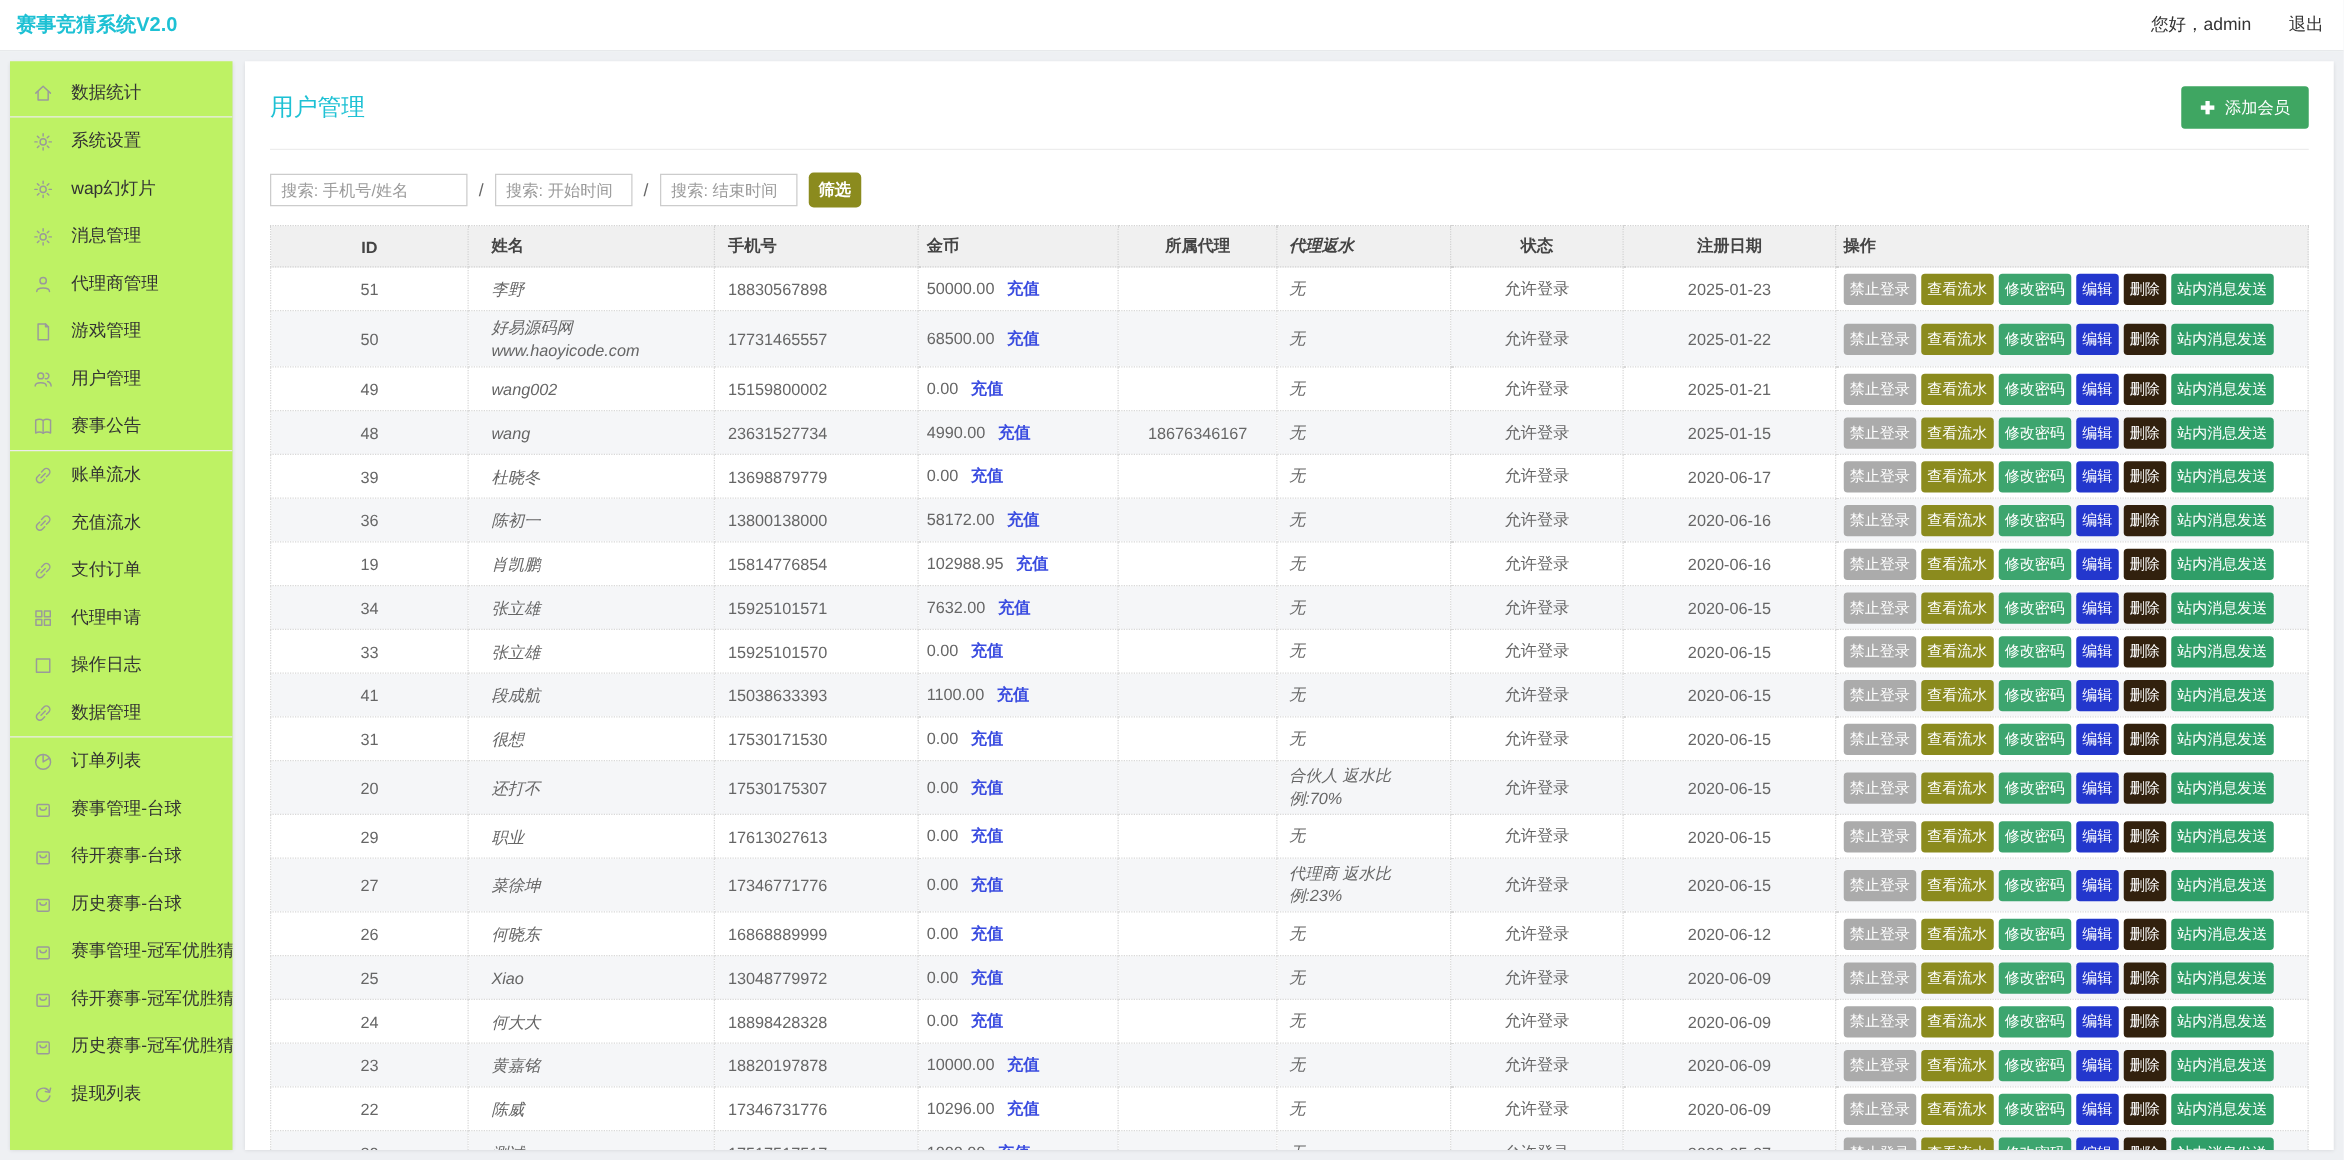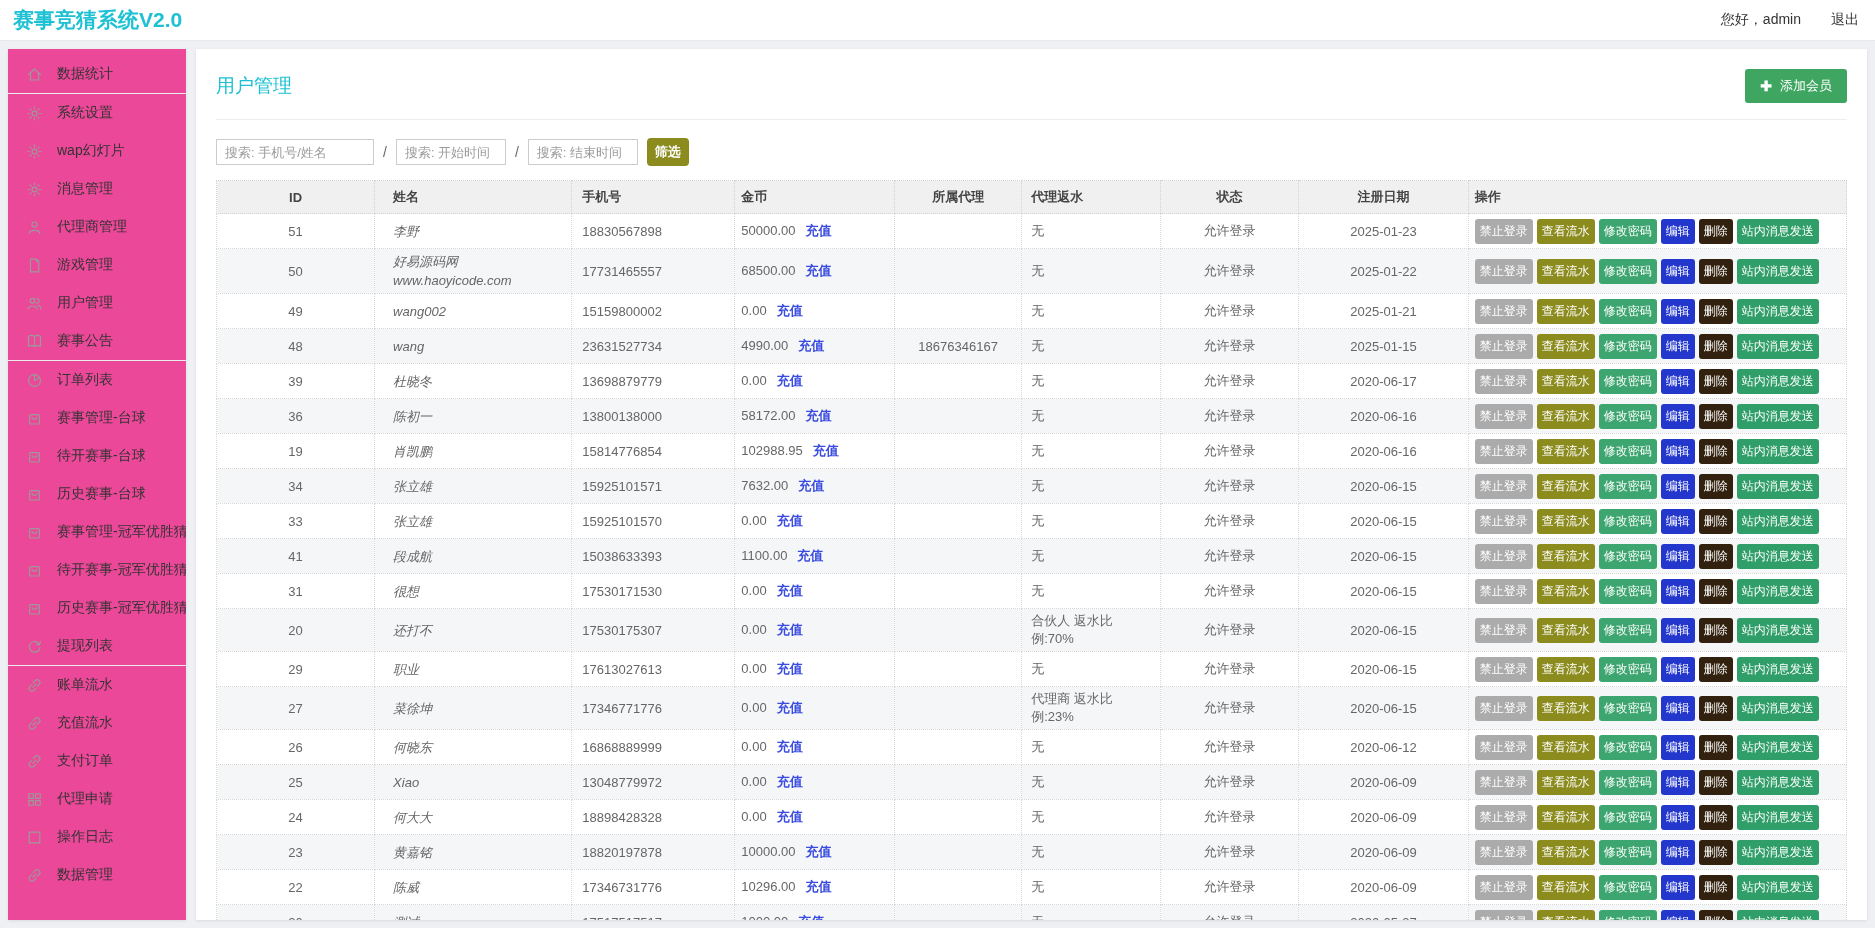--- a/index.html
+++ b/index.html
@@ -1,29 +1,29 @@
 <!DOCTYPE html>
 <html><head>
 <meta charset="utf-8">
 <style>
   * { box-sizing: border-box; margin: 0; padding: 0; }
   html,body { width:1875px; height:928px; overflow:hidden; }
   body { font-family:"Liberation Sans","DejaVu Sans",sans-serif; background:#eef0f3; color:#333; }
 
   
   .topbar { height:41px; background:#fff; border-bottom:1px solid #e7e9eb; display:flex; align-items:center; justify-content:space-between; padding:0 16px 0 13px; }
-  .brand { font-size:21px; font-weight:bold; }
+  .brand { font-size:16px; font-weight:bold; }
   .topbar-right { display:flex; align-items:center; gap:30px; font-size:14px; color:#333; }
   .logout { cursor:pointer; text-decoration:none; color:#333; }
 
   
   .layout { display:flex; gap:10px; padding:8px; height:887px; align-items:stretch; }
 
   
-  .sidebar { width:178px; flex:none; background:#ec4899; box-shadow:0 1px 3px rgba(0,0,0,.09); padding-top:6px; overflow:hidden; }
+  .sidebar { width:178px; flex:none; background:#bef264; box-shadow:0 1px 3px rgba(0,0,0,.09); padding-top:6px; overflow:hidden; }
   .group + .group { border-top:1px solid #ececec; }
   .side-item { height:38px; display:flex; align-items:center; gap:14px; padding:0 8px 0 18px; font-size:14px; color:#333; cursor:pointer; white-space:nowrap; }
   .side-item .icn { width:17px; height:17px; flex:none; display:inline-flex; }
   .side-item .icn svg { width:17px; height:17px; }
 
   
   .card { flex:1; background:#fff; box-shadow:0 1px 3px rgba(0,0,0,.09); padding:0 20px; overflow:hidden; position:relative; }
   .card-head { padding-top:20px; display:flex; align-items:center; justify-content:space-between; }
   .card-head h1 { font-size:19px; font-weight:400; }
   .add-btn { border:none; color:#fff; font-size:13px; padding:8px 15px; border-radius:3px; display:flex; align-items:center; gap:8px; cursor:pointer; }
@@ -40,21 +40,21 @@
 
   
   table { width:100%; border-collapse:collapse; table-layout:fixed; font-size:13px; }
   th { background:#f0f0f0; border:1px dotted #d2d2d2; color:#444; font-weight:bold; height:33px; padding:0 6px; }
   td { border:1px dotted #d8d8d8; color:#666; height:35px; padding:3px 6px; overflow:hidden; }
   tbody tr:nth-child(even) { background:#f5f6f8; }
   .ac { text-align:center; }
   .al { text-align:left; }
   td.c-name, th.c-name { padding-left:18px; }
   td.c-phone, th.c-phone { padding-left:10px; }
-  td.c-rebate, th.c-rebate { padding-left:9px; }
+  td.c-rebate, th.c-rebate { padding-left:9px;font-style:italic; }
   .name-l2 { line-height:19px;font-style:italic; }
   .recharge { margin-left:10px; font-weight:bold; text-decoration:none; cursor:pointer; }
   .act-btn { border:none; color:#fff; font-size:12px; padding:4px 5px; margin:1px 4px 1px 0; border-radius:3px; cursor:pointer; white-space:nowrap; }
 </style>
 </head>
 <body>
 
 <header class="topbar">
   <div class="brand" style="color: rgb(30, 193, 212);">赛事竞猜系统V2.0</div>
   <div class="topbar-right">
@@ -140,94 +140,20 @@
               <path d="M8 3.2 V12.8"></path>
             </svg>
           </span>
           <span>赛事公告</span>
         </div>
       </div>
       <div class="group">
         <div class="side-item">
           <span class="icn">
             <svg viewBox="0 0 16 16" fill="none" stroke="#9a9a9a" stroke-width="1.1" stroke-linecap="round" stroke-linejoin="round">
-              <circle cx="8" cy="8" r="5.6"></circle>
-              <path d="M8 8 V2.4 M8 8 L12.8 5.2"></path>
-            </svg>
-          </span>
-          <span>订单列表</span>
-        </div>
-        <div class="side-item">
-          <span class="icn">
-            <svg viewBox="0 0 16 16" fill="none" stroke="#9a9a9a" stroke-width="1.1" stroke-linecap="round" stroke-linejoin="round">
-              <rect x="3.4" y="4.4" width="9.2" height="8.8" rx="1"></rect>
-              <path d="M5.6 6.8 C5.6 9.3 10.4 9.3 10.4 6.8"></path>
-            </svg>
-          </span>
-          <span>赛事管理-台球</span>
-        </div>
-        <div class="side-item">
-          <span class="icn">
-            <svg viewBox="0 0 16 16" fill="none" stroke="#9a9a9a" stroke-width="1.1" stroke-linecap="round" stroke-linejoin="round">
-              <rect x="3.4" y="4.4" width="9.2" height="8.8" rx="1"></rect>
-              <path d="M5.6 6.8 C5.6 9.3 10.4 9.3 10.4 6.8"></path>
-            </svg>
-          </span>
-          <span>待开赛事-台球</span>
-        </div>
-        <div class="side-item">
-          <span class="icn">
-            <svg viewBox="0 0 16 16" fill="none" stroke="#9a9a9a" stroke-width="1.1" stroke-linecap="round" stroke-linejoin="round">
-              <rect x="3.4" y="4.4" width="9.2" height="8.8" rx="1"></rect>
-              <path d="M5.6 6.8 C5.6 9.3 10.4 9.3 10.4 6.8"></path>
-            </svg>
-          </span>
-          <span>历史赛事-台球</span>
-        </div>
-        <div class="side-item">
-          <span class="icn">
-            <svg viewBox="0 0 16 16" fill="none" stroke="#9a9a9a" stroke-width="1.1" stroke-linecap="round" stroke-linejoin="round">
-              <rect x="3.4" y="4.4" width="9.2" height="8.8" rx="1"></rect>
-              <path d="M5.6 6.8 C5.6 9.3 10.4 9.3 10.4 6.8"></path>
-            </svg>
-          </span>
-          <span>赛事管理-冠军优胜猜</span>
-        </div>
-        <div class="side-item">
-          <span class="icn">
-            <svg viewBox="0 0 16 16" fill="none" stroke="#9a9a9a" stroke-width="1.1" stroke-linecap="round" stroke-linejoin="round">
-              <rect x="3.4" y="4.4" width="9.2" height="8.8" rx="1"></rect>
-              <path d="M5.6 6.8 C5.6 9.3 10.4 9.3 10.4 6.8"></path>
-            </svg>
-          </span>
-          <span>待开赛事-冠军优胜猜</span>
-        </div>
-        <div class="side-item">
-          <span class="icn">
-            <svg viewBox="0 0 16 16" fill="none" stroke="#9a9a9a" stroke-width="1.1" stroke-linecap="round" stroke-linejoin="round">
-              <rect x="3.4" y="4.4" width="9.2" height="8.8" rx="1"></rect>
-              <path d="M5.6 6.8 C5.6 9.3 10.4 9.3 10.4 6.8"></path>
-            </svg>
-          </span>
-          <span>历史赛事-冠军优胜猜</span>
-        </div>
-        <div class="side-item">
-          <span class="icn">
-            <svg viewBox="0 0 16 16" fill="none" stroke="#9a9a9a" stroke-width="1.1" stroke-linecap="round" stroke-linejoin="round">
-              <path d="M12.8 6.4 A5 5 0 1 0 13.1 9.2"></path>
-              <path d="M13.6 3.4 L12.8 6.5 L9.7 5.9"></path>
-            </svg>
-          </span>
-          <span>提现列表</span>
-        </div>
-      </div>
-      <div class="group">
-        <div class="side-item">
-          <span class="icn">
-            <svg viewBox="0 0 16 16" fill="none" stroke="#9a9a9a" stroke-width="1.1" stroke-linecap="round" stroke-linejoin="round">
               <path d="M6.8 5.2 L8.6 3.4 A2.6 2.6 0 0 1 12.3 7.1 L10.5 8.9"></path>
               <path d="M9.2 10.8 L7.4 12.6 A2.6 2.6 0 0 1 3.7 8.9 L5.5 7.1"></path>
               <path d="M6.4 9.6 L9.6 6.4"></path>
             </svg>
           </span>
           <span>账单流水</span>
         </div>
         <div class="side-item">
           <span class="icn">
             <svg viewBox="0 0 16 16" fill="none" stroke="#9a9a9a" stroke-width="1.1" stroke-linecap="round" stroke-linejoin="round">
@@ -269,20 +195,94 @@
         </div>
         <div class="side-item">
           <span class="icn">
             <svg viewBox="0 0 16 16" fill="none" stroke="#9a9a9a" stroke-width="1.1" stroke-linecap="round" stroke-linejoin="round">
               <path d="M6.8 5.2 L8.6 3.4 A2.6 2.6 0 0 1 12.3 7.1 L10.5 8.9"></path>
               <path d="M9.2 10.8 L7.4 12.6 A2.6 2.6 0 0 1 3.7 8.9 L5.5 7.1"></path>
               <path d="M6.4 9.6 L9.6 6.4"></path>
             </svg>
           </span>
           <span>数据管理</span>
+        </div>
+      </div>
+      <div class="group">
+        <div class="side-item">
+          <span class="icn">
+            <svg viewBox="0 0 16 16" fill="none" stroke="#9a9a9a" stroke-width="1.1" stroke-linecap="round" stroke-linejoin="round">
+              <circle cx="8" cy="8" r="5.6"></circle>
+              <path d="M8 8 V2.4 M8 8 L12.8 5.2"></path>
+            </svg>
+          </span>
+          <span>订单列表</span>
+        </div>
+        <div class="side-item">
+          <span class="icn">
+            <svg viewBox="0 0 16 16" fill="none" stroke="#9a9a9a" stroke-width="1.1" stroke-linecap="round" stroke-linejoin="round">
+              <rect x="3.4" y="4.4" width="9.2" height="8.8" rx="1"></rect>
+              <path d="M5.6 6.8 C5.6 9.3 10.4 9.3 10.4 6.8"></path>
+            </svg>
+          </span>
+          <span>赛事管理-台球</span>
+        </div>
+        <div class="side-item">
+          <span class="icn">
+            <svg viewBox="0 0 16 16" fill="none" stroke="#9a9a9a" stroke-width="1.1" stroke-linecap="round" stroke-linejoin="round">
+              <rect x="3.4" y="4.4" width="9.2" height="8.8" rx="1"></rect>
+              <path d="M5.6 6.8 C5.6 9.3 10.4 9.3 10.4 6.8"></path>
+            </svg>
+          </span>
+          <span>待开赛事-台球</span>
+        </div>
+        <div class="side-item">
+          <span class="icn">
+            <svg viewBox="0 0 16 16" fill="none" stroke="#9a9a9a" stroke-width="1.1" stroke-linecap="round" stroke-linejoin="round">
+              <rect x="3.4" y="4.4" width="9.2" height="8.8" rx="1"></rect>
+              <path d="M5.6 6.8 C5.6 9.3 10.4 9.3 10.4 6.8"></path>
+            </svg>
+          </span>
+          <span>历史赛事-台球</span>
+        </div>
+        <div class="side-item">
+          <span class="icn">
+            <svg viewBox="0 0 16 16" fill="none" stroke="#9a9a9a" stroke-width="1.1" stroke-linecap="round" stroke-linejoin="round">
+              <rect x="3.4" y="4.4" width="9.2" height="8.8" rx="1"></rect>
+              <path d="M5.6 6.8 C5.6 9.3 10.4 9.3 10.4 6.8"></path>
+            </svg>
+          </span>
+          <span>赛事管理-冠军优胜猜</span>
+        </div>
+        <div class="side-item">
+          <span class="icn">
+            <svg viewBox="0 0 16 16" fill="none" stroke="#9a9a9a" stroke-width="1.1" stroke-linecap="round" stroke-linejoin="round">
+              <rect x="3.4" y="4.4" width="9.2" height="8.8" rx="1"></rect>
+              <path d="M5.6 6.8 C5.6 9.3 10.4 9.3 10.4 6.8"></path>
+            </svg>
+          </span>
+          <span>待开赛事-冠军优胜猜</span>
+        </div>
+        <div class="side-item">
+          <span class="icn">
+            <svg viewBox="0 0 16 16" fill="none" stroke="#9a9a9a" stroke-width="1.1" stroke-linecap="round" stroke-linejoin="round">
+              <rect x="3.4" y="4.4" width="9.2" height="8.8" rx="1"></rect>
+              <path d="M5.6 6.8 C5.6 9.3 10.4 9.3 10.4 6.8"></path>
+            </svg>
+          </span>
+          <span>历史赛事-冠军优胜猜</span>
+        </div>
+        <div class="side-item">
+          <span class="icn">
+            <svg viewBox="0 0 16 16" fill="none" stroke="#9a9a9a" stroke-width="1.1" stroke-linecap="round" stroke-linejoin="round">
+              <path d="M12.8 6.4 A5 5 0 1 0 13.1 9.2"></path>
+              <path d="M13.6 3.4 L12.8 6.5 L9.7 5.9"></path>
+            </svg>
+          </span>
+          <span>提现列表</span>
         </div>
       </div>
     </aside>
 
   <main class="card">
     <div class="card-head">
       <h1 id="pageTitle" style="color: rgb(30, 193, 212);">用户管理</h1>
       <button class="add-btn" id="addBtn" style="background: rgb(63, 166, 98);">
         <span class="plus">✚</span>
         <span>添加会员</span>

